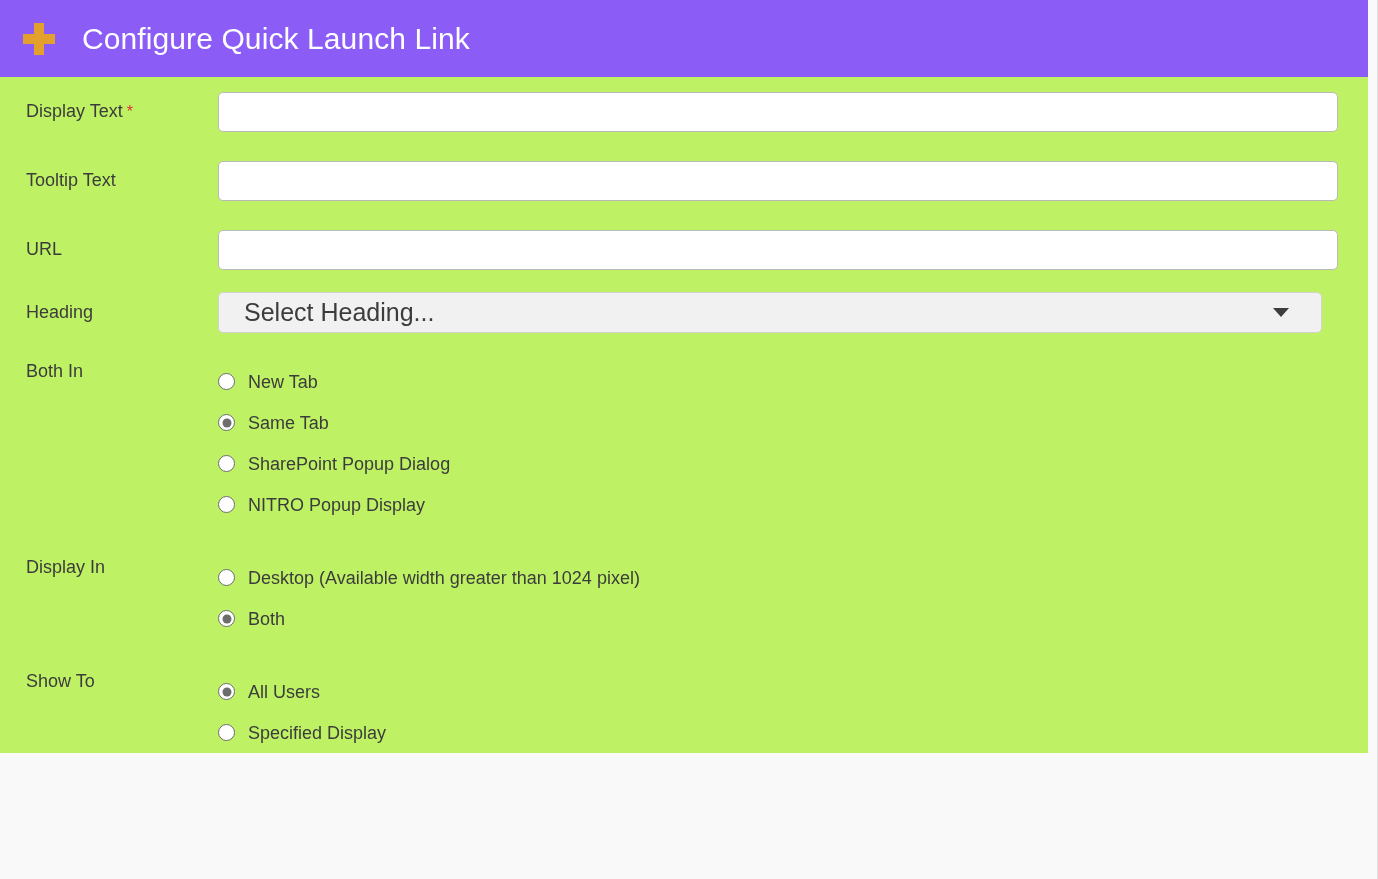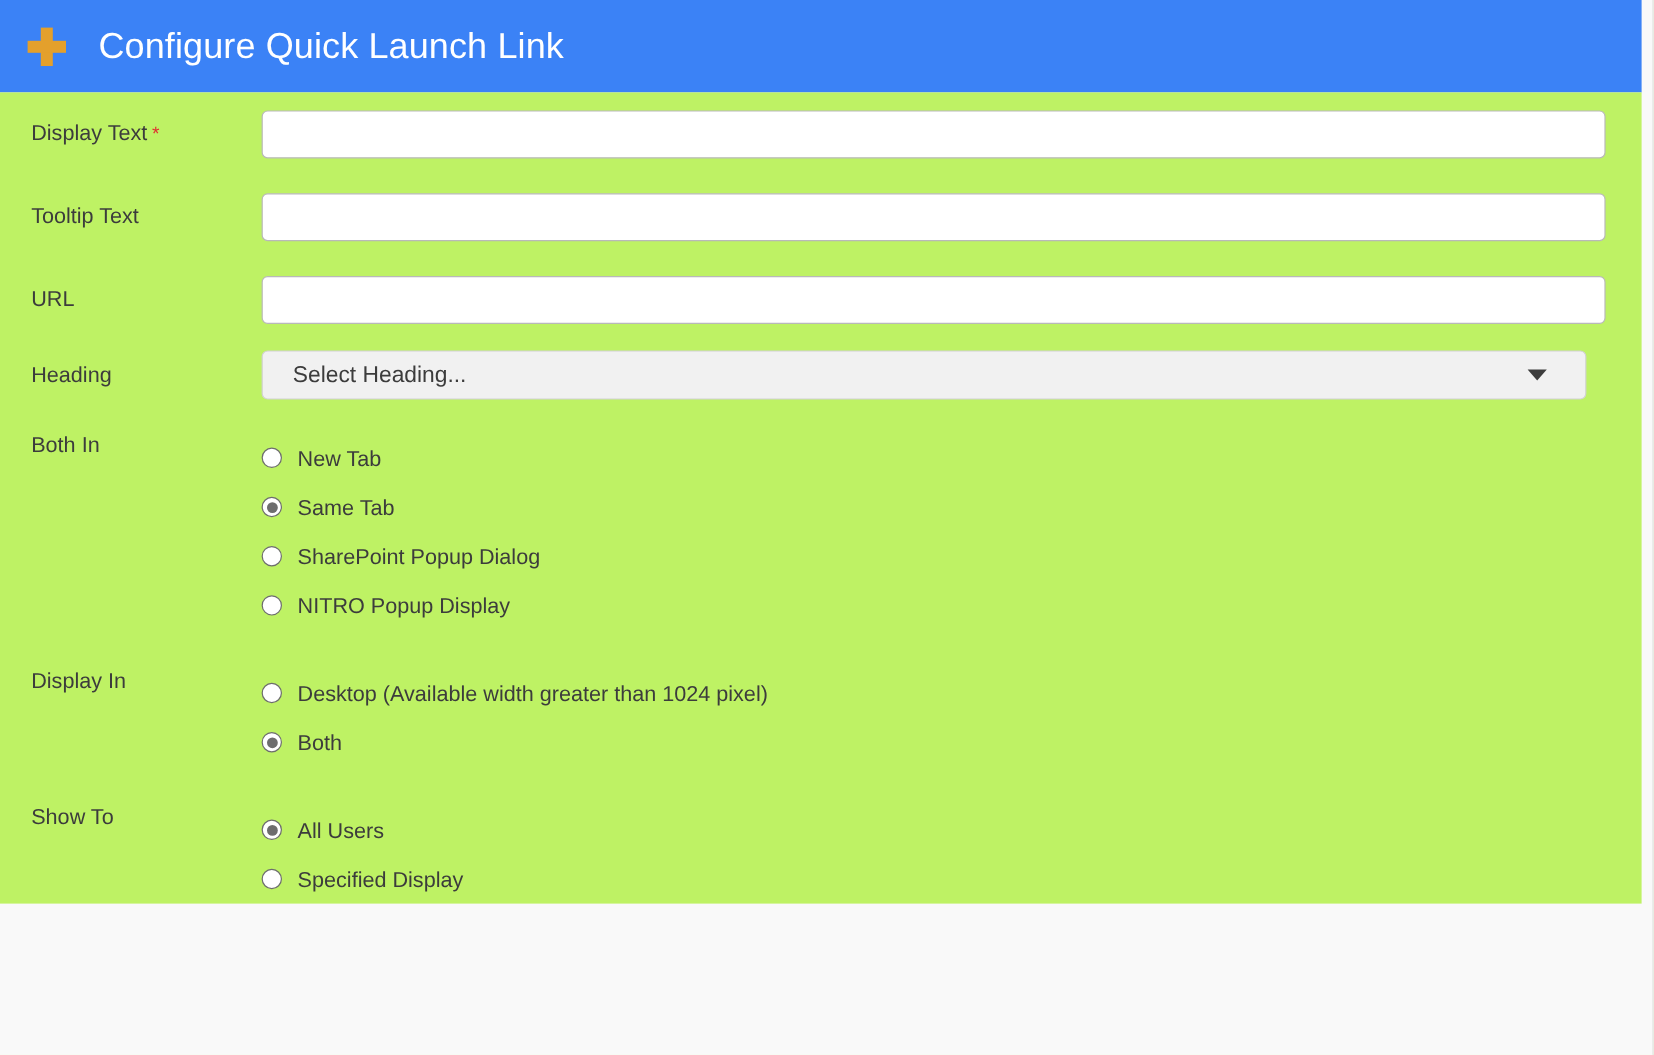--- a/index.html
+++ b/index.html
@@ -22,21 +22,21 @@
     height: 879px;
     background: #f9f9f9;
     border-right: 1px solid #e2e2e2;
     overflow: hidden;
   }
 
   
   .titlebar {
     height: 77px;
     width: 1368px;
-    background: #3b82f6;
+    background: #8b5cf6;
     display: flex;
     align-items: center;
     padding-left: 20px;
   }
   .plus-icon {
     position: relative;
     width: 38px;
     height: 38px;
     flex: 0 0 38px;
     margin-right: 24px;
@@ -119,21 +119,21 @@
     display: flex;
     align-items: center;
     width: 1104px;
     height: 41px;
     border: 1px solid #d2d2d2;
     border-radius: 5px;
     background: #f1f1f1;
     padding-left: 25px;
     padding-right: 14px;
     color: #3c3c3c;
-    font-size: 19px;
+    font-size: 25px;
     position: relative;
     cursor: pointer;
   }
   .sel-value { flex: 1 1 auto; }
   .caret {
     width: 0;
     height: 0;
     border-left: 8px solid transparent;
     border-right: 8px solid transparent;
     border-top: 9px solid #3d3d3d;

